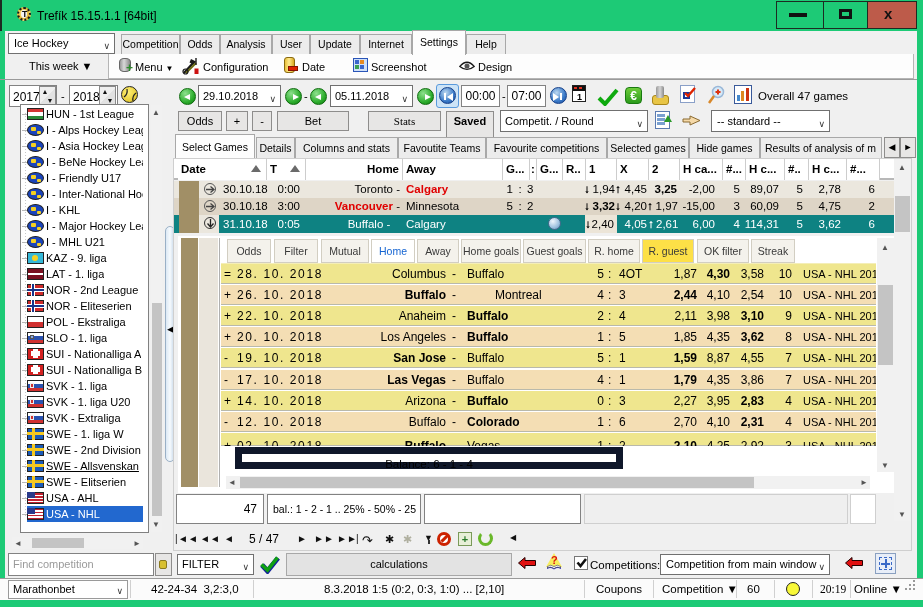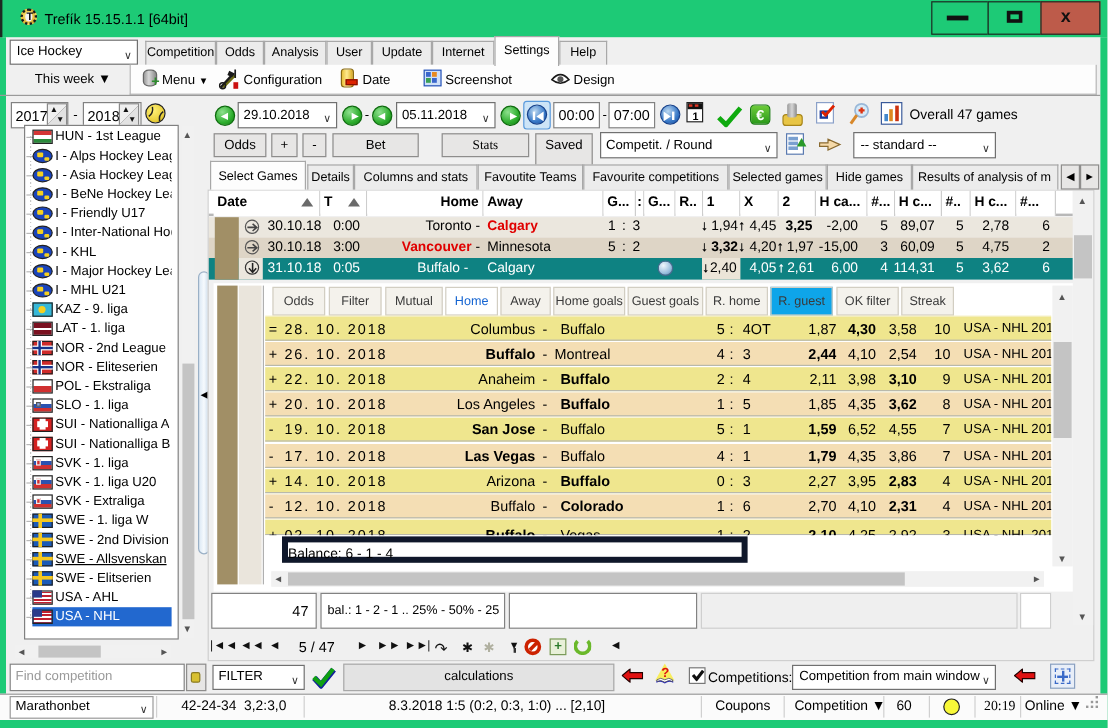--- a/index.html
+++ b/index.html
@@ -300,21 +300,21 @@
 <div class="ab" style="left:737px;top:95px;width:3px;height:6px;background:#4488cc;"></div>
 <div class="ab" style="left:741px;top:91px;width:3px;height:10px;background:#dd8822;"></div>
 <div class="ab" style="left:746px;top:88px;width:3px;height:13px;background:#cc3311;"></div>
 <div class="ab txt" style="left:758px;top:90px;font-size:11.5px;">Overall 47 games</div>
 
 <div class="ab btn" style="left:178px;top:111px;width:44px;height:20px;line-height:18px;">Odds</div>
 <div class="ab btn" style="left:226px;top:111px;width:22px;height:20px;line-height:18px;">+</div>
 <div class="ab btn" style="left:252px;top:111px;width:20px;height:20px;line-height:18px;">-</div>
 <div class="ab btn" style="left:277px;top:111px;width:72px;height:20px;line-height:18px;">Bet</div>
 <div class="ab btn" style="left:368px;top:111px;width:73px;height:20px;line-height:18px;font-family:Liberation Serif, serif;">Stats</div>
-<div class="ab btn" style="left:446px;top:111px;width:48px;height:36px;line-height:18px;">Saved</div>
+<div class="ab btn" style="left:446px;top:111px;width:48px;height:36px;line-height:18px;font-weight:bold;">Saved</div>
 <div class="ab combo" style="left:500px;top:110px;width:148px;height:22px;line-height:20px;padding-left:4px;">Competit. / Round<span class="ar">∨</span></div>
 <div class="ab" style="left:655px;top:111px;width:15px;height:18px;background:#fff;border:1px solid #5a7ab0;"></div>
 <div class="ab" style="left:657px;top:114px;width:8px;height:2.5px;background:#7aa0d0;"></div>
 <div class="ab" style="left:657px;top:118px;width:8px;height:2.5px;background:#7aa0d0;"></div>
 <div class="ab" style="left:657px;top:122px;width:8px;height:2.5px;background:#7aa0d0;"></div>
 <div class="ab" style="left:664px;top:115px;width:0;height:0;border-left:4px solid transparent;border-right:4px solid transparent;border-bottom:7px solid #2a9a2a;"></div>
 <svg class="ab" style="left:682px;top:114px;" width="20" height="14" viewBox="0 0 20 14">
     <path d="M1 5 h7 v-3 l10 4.5 -10 4.5 v-3 h-7 z" fill="#f5d9a8" stroke="#8a6a30" stroke-width="1"></path>
   </svg>
 <div class="ab combo" style="left:711px;top:110px;width:119px;height:22px;line-height:20px;padding-left:5px;">-- standard --<span class="ar">∨</span></div>
@@ -433,21 +433,21 @@
 <div class="ab" style="left:199px;top:238px;width:19px;height:249px;background:#eae5dc;"></div>
 <div class="ab" style="left:219px;top:238px;width:1px;height:249px;background:#b0b0b0;"></div>
 <div class="stab" style="left:227px;width:44px;background:#f4f2ec;color:#3a3a3a;">Odds</div>
 <div class="stab" style="left:274px;width:44px;background:#f4f2ec;color:#3a3a3a;">Filter</div>
 <div class="stab" style="left:321px;width:48px;background:#f4f2ec;color:#3a3a3a;">Mutual</div>
 <div class="stab" style="left:371px;width:44px;background:#fff;color:#1464d2;">Home</div>
 <div class="stab" style="left:417px;width:42px;background:#f4f2ec;color:#3a3a3a;">Away</div>
 <div class="stab" style="left:461px;width:60px;background:#f4f2ec;color:#3a3a3a;">Home goals</div>
 <div class="stab" style="left:523px;width:63px;background:#f4f2ec;color:#3a3a3a;">Guest goals</div>
 <div class="stab" style="left:588px;width:52px;background:#f4f2ec;color:#3a3a3a;">R. home</div>
-<div class="stab" style="left:642px;width:52px;background:#0ea5e9;color:#3a3a3a;">R. guest</div>
+<div class="stab" style="left:642px;width:52px;background:#fde047;color:#3a3a3a;">R. guest</div>
 <div class="stab" style="left:697px;width:52px;background:#f4f2ec;color:#3a3a3a;">OK filter</div>
 <div class="stab" style="left:751px;width:44px;background:#f4f2ec;color:#3a3a3a;">Streak</div>
 <div class="ab" style="left:221px;top:263px;width:655px;height:1px;background:#f4eeb8;"></div>
 <div class="ab" style="left:221px;top:264.0px;width:655px;height:20.1px;background:#efe68e;border-bottom:1px solid #b9b9ab;"></div>
 <div class="strow" style="left:224px;top:264.0px;width:12px;">=</div>
 <div class="strow" style="left:237px;top:264.0px;width:90px;letter-spacing:1.6px;">28. 10. 2018</div>
 <div class="strow" style="left:330px;top:264.0px;width:116px;text-align:right;">Columbus</div>
 <div class="strow" style="left:452px;top:264.0px;width:10px;">-</div>
 <div class="strow" style="left:467px;top:264.0px;width:123px;">Buffalo</div>
 <div class="strow" style="left:560px;top:264.0px;width:44px;text-align:right;">5</div>
@@ -456,21 +456,21 @@
 <div class="strow" style="left:655px;top:264.0px;width:42px;text-align:right;">1,87</div>
 <div class="strow" style="left:700px;top:264.0px;width:30px;text-align:right;font-weight:bold;">4,30</div>
 <div class="strow" style="left:733px;top:264.0px;width:31px;text-align:right;">3,58</div>
 <div class="strow" style="left:768px;top:264.0px;width:24px;text-align:right;">10</div>
 <div class="strow" style="left:803px;top:264.0px;width:73px;font-size:11px;">USA - NHL 2018/19</div>
 <div class="ab" style="left:221px;top:285.1px;width:655px;height:20.1px;background:#f4deb4;border-bottom:1px solid #b9b9ab;"></div>
 <div class="strow" style="left:224px;top:285.1px;width:12px;">+</div>
 <div class="strow" style="left:237px;top:285.1px;width:90px;letter-spacing:1.6px;">26. 10. 2018</div>
 <div class="strow" style="left:330px;top:285.1px;width:116px;text-align:right;font-weight:bold;">Buffalo</div>
 <div class="strow" style="left:452px;top:285.1px;width:10px;">-</div>
-<div class="strow" style="left:462px;top:285.1px;width:123px;">Montreal</div>
+<div class="strow" style="left:495px;top:285.1px;width:123px;">Montreal</div>
 <div class="strow" style="left:560px;top:285.1px;width:44px;text-align:right;">4</div>
 <div class="strow" style="left:608px;top:285.1px;width:10px;">:</div>
 <div class="strow" style="left:619px;top:285.1px;width:41px;">3</div>
 <div class="strow" style="left:655px;top:285.1px;width:42px;text-align:right;font-weight:bold;">2,44</div>
 <div class="strow" style="left:700px;top:285.1px;width:30px;text-align:right;">4,10</div>
 <div class="strow" style="left:733px;top:285.1px;width:31px;text-align:right;">2,54</div>
 <div class="strow" style="left:768px;top:285.1px;width:24px;text-align:right;">10</div>
 <div class="strow" style="left:803px;top:285.1px;width:73px;font-size:11px;">USA - NHL 2018/19</div>
 <div class="ab" style="left:221px;top:306.2px;width:655px;height:20.1px;background:#efe68e;border-bottom:1px solid #b9b9ab;"></div>
 <div class="strow" style="left:224px;top:306.2px;width:12px;">+</div>
@@ -503,21 +503,21 @@
 <div class="ab" style="left:221px;top:348.4px;width:655px;height:20.1px;background:#efe68e;border-bottom:1px solid #b9b9ab;"></div>
 <div class="strow" style="left:224px;top:348.4px;width:12px;">-</div>
 <div class="strow" style="left:237px;top:348.4px;width:90px;letter-spacing:1.6px;">19. 10. 2018</div>
 <div class="strow" style="left:330px;top:348.4px;width:116px;text-align:right;font-weight:bold;">San Jose</div>
 <div class="strow" style="left:452px;top:348.4px;width:10px;">-</div>
 <div class="strow" style="left:467px;top:348.4px;width:123px;">Buffalo</div>
 <div class="strow" style="left:560px;top:348.4px;width:44px;text-align:right;">5</div>
 <div class="strow" style="left:608px;top:348.4px;width:10px;">:</div>
 <div class="strow" style="left:619px;top:348.4px;width:41px;">1</div>
 <div class="strow" style="left:655px;top:348.4px;width:42px;text-align:right;font-weight:bold;">1,59</div>
-<div class="strow" style="left:700px;top:348.4px;width:30px;text-align:right;">6,52</div>
+<div class="strow" style="left:700px;top:348.4px;width:30px;text-align:right;">8,87</div>
 <div class="strow" style="left:733px;top:348.4px;width:31px;text-align:right;">4,55</div>
 <div class="strow" style="left:768px;top:348.4px;width:24px;text-align:right;">7</div>
 <div class="strow" style="left:803px;top:348.4px;width:73px;font-size:11px;">USA - NHL 2018/19</div>
 <div class="ab" style="left:221px;top:369.5px;width:655px;height:20.1px;background:#f4deb4;border-bottom:1px solid #b9b9ab;"></div>
 <div class="strow" style="left:224px;top:369.5px;width:12px;">-</div>
 <div class="strow" style="left:237px;top:369.5px;width:90px;letter-spacing:1.6px;">17. 10. 2018</div>
 <div class="strow" style="left:330px;top:369.5px;width:116px;text-align:right;font-weight:bold;">Las Vegas</div>
 <div class="strow" style="left:452px;top:369.5px;width:10px;">-</div>
 <div class="strow" style="left:467px;top:369.5px;width:123px;">Buffalo</div>
 <div class="strow" style="left:560px;top:369.5px;width:44px;text-align:right;">4</div>
@@ -564,21 +564,21 @@
 <div class="strow" style="left:467px;top:435.8px;width:123px;">Vegas</div>
 <div class="strow" style="left:560px;top:435.8px;width:44px;text-align:right;">1</div>
 <div class="strow" style="left:608px;top:435.8px;width:10px;">:</div>
 <div class="strow" style="left:619px;top:435.8px;width:41px;">2</div>
 <div class="strow" style="left:655px;top:435.8px;width:42px;text-align:right;font-weight:bold;">2,10</div>
 <div class="strow" style="left:700px;top:435.8px;width:30px;text-align:right;">4,25</div>
 <div class="strow" style="left:733px;top:435.8px;width:31px;text-align:right;">2,92</div>
 <div class="strow" style="left:768px;top:435.8px;width:24px;text-align:right;">3</div>
 <div class="strow" style="left:803px;top:435.8px;width:73px;font-size:11px;">USA - NHL 2018/19</div>
 <div class="ab" style="left:221px;top:446px;width:656px;height:40px;background:#fff;"></div>
-<div class="ab" style="left:235px;top:447px;width:388px;height:22px;background:#fff;border:5px solid #0f172a;font-size:11.5px;line-height:20px;">Balance: 6 - 1 - 4</div>
+<div class="ab" style="left:235px;top:447px;width:388px;height:22px;background:#fff;border:7px solid #0f172a;font-size:11.5px;text-align:center;line-height:20px;">Balance: 6 - 1 - 4</div>
 <div class="ab sb" style="left:877px;top:238px;width:17px;height:234px;"></div>
 <div class="sbarrow" style="left:881px;top:243px;">▲</div>
 <div class="sbarrow" style="left:881px;top:461px;">▼</div>
 <div class="sbthumb" style="left:878px;top:285px;width:15px;height:80px;"></div>
 <div class="ab sb" style="left:226px;top:476px;width:644px;height:13px;"></div>
 <div class="sbarrow" style="left:228px;top:478px;">◄</div>
 <div class="sbarrow" style="left:860px;top:478px;">►</div>
 <div class="sbthumb" style="left:240px;top:477px;width:514px;height:11px;"></div>
 </div>
 <div id="bottom">

